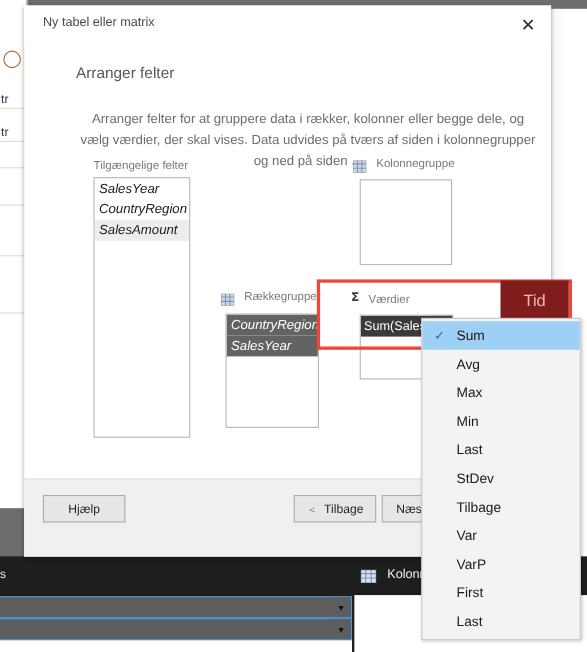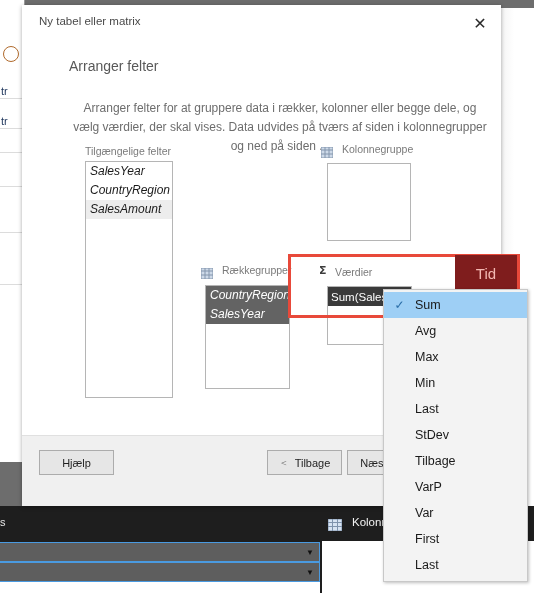--- a/index.html
+++ b/index.html
@@ -541,25 +541,25 @@
   <div class="menu-item">
     <span class="menu-check-slot"></span>
     <span class="menu-label">StDev</span>
   </div>
   <div class="menu-item">
     <span class="menu-check-slot"></span>
     <span class="menu-label">Tilbage</span>
   </div>
   <div class="menu-item">
     <span class="menu-check-slot"></span>
+    <span class="menu-label">Var</span>
+  </div>
+  <div class="menu-item">
+    <span class="menu-check-slot"></span>
     <span class="menu-label">VarP</span>
-  </div>
-  <div class="menu-item">
-    <span class="menu-check-slot"></span>
-    <span class="menu-label">Var</span>
   </div>
   <div class="menu-item">
     <span class="menu-check-slot"></span>
     <span class="menu-label">First</span>
   </div>
   <div class="menu-item">
     <span class="menu-check-slot"></span>
     <span class="menu-label">Last</span>
   </div>
 

